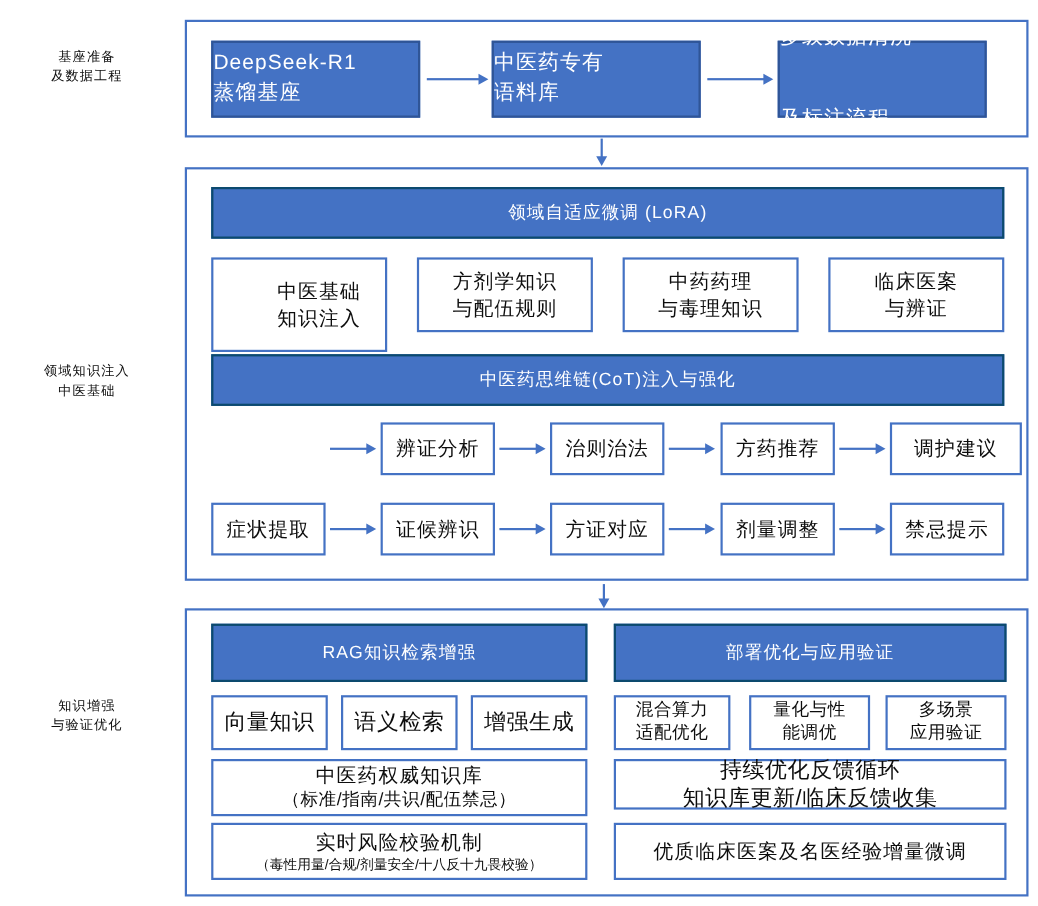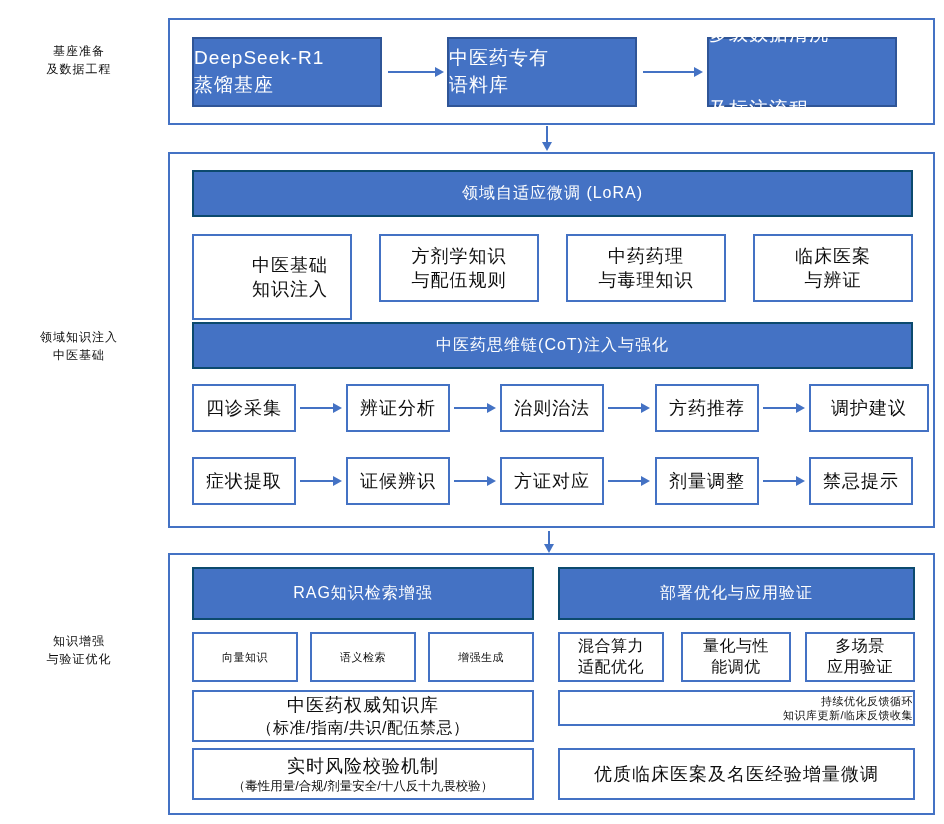--- a/index.html
+++ b/index.html
@@ -29,21 +29,21 @@
     text-align:center; font-size:16px; letter-spacing:1px;
   }
   .whitebox {
     position:absolute; background:#ffffff; border:2px solid #4472C4;
     color:#0d0d0d; display:flex; flex-direction:column; align-items:center;
     justify-content:center; text-align:center;
   }
   .whitebox .ln { display:block; }
   .t19 { font-size:19px; line-height:1.4; letter-spacing:1px; }
   .t18 { font-size:18px; line-height:1.35; letter-spacing:1px; }
-  .t17 { font-size:11px; line-height:1.3; letter-spacing:0.5px; }
+  .t17 { font-size:20px; line-height:1.3; letter-spacing:0.5px; }
   .t16 { font-size:16px; line-height:1.3; letter-spacing:0.5px; }
   .t13 { font-size:12.5px; line-height:1.3; letter-spacing:0px; }
   .harrow { position:absolute; height:2px; background:#4472C4; }
   .harrow::after {
     content:""; position:absolute; right:-8px; top:50%; transform:translateY(-50%);
     width:0; height:0; border-left:9px solid #4472C4;
     border-top:5.5px solid transparent; border-bottom:5.5px solid transparent;
   }
   .varrow { position:absolute; width:2px; background:#4472C4; }
   .varrow::after {
@@ -104,23 +104,20 @@
       <span class="ln">中药药理</span>
       <span class="ln">与毒理知识</span>
     </div>
     <div class="whitebox t18" style="left:583px; top:80px; width:160px; height:68px;">
       <span class="ln">临床医案</span>
       <span class="ln">与辨证</span>
     </div>
 
     <div class="blueheader" style="left:22px; top:168px; width:721px; height:47px;">中医药思维链(CoT)注入与强化</div>
 
-    <div class="whitebox t18" style="left:22px; top:230px; width:104px; height:48px;">
-      <span class="ln">四诊采集</span>
-    </div>
     <div class="harrow" style="left:130px; top:253px; width:34px;"></div>
     <div class="whitebox t18" style="left:176px; top:230px; width:104px; height:48px;">
       <span class="ln">辨证分析</span>
     </div>
     <div class="harrow" style="left:284px; top:253px; width:34px;"></div>
     <div class="whitebox t18" style="left:330px; top:230px; width:104px; height:48px;">
       <span class="ln">治则治法</span>
     </div>
     <div class="harrow" style="left:438px; top:253px; width:34px;"></div>
     <div class="whitebox t18" style="left:485px; top:230px; width:104px; height:48px;">
@@ -186,21 +183,21 @@
     </div>
     <div class="whitebox t16" style="left:511px; top:77px; width:110px; height:50px;">
       <span class="ln">量化与性</span>
       <span class="ln">能调优</span>
     </div>
     <div class="whitebox t16" style="left:635px; top:77px; width:110px; height:50px;">
       <span class="ln">多场景</span>
       <span class="ln">应用验证</span>
     </div>
 
-    <div class="whitebox" style="left:388px; top:135px; width:357px; height:36px;align-items:flex-end;">
+    <div class="whitebox" style="left:388px; top:135px; width:357px; height:46px;">
       <span class="ln t17">持续优化反馈循环</span>
       <span class="ln t17">知识库更新/临床反馈收集</span>
     </div>
 
     <div class="whitebox" style="left:388px; top:193px; width:357px; height:52px;">
       <span class="ln t18">优质临床医案及名医经验增量微调</span>
     </div>
   </div>
 
 </div>

